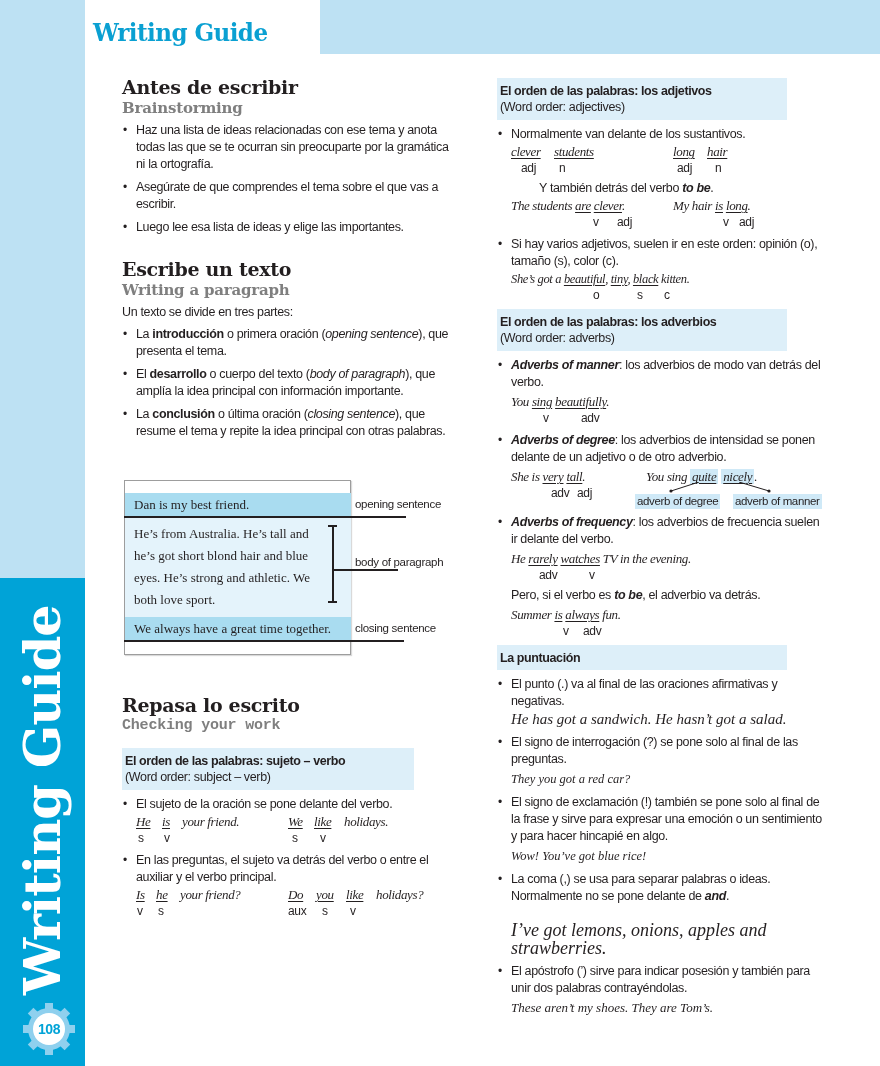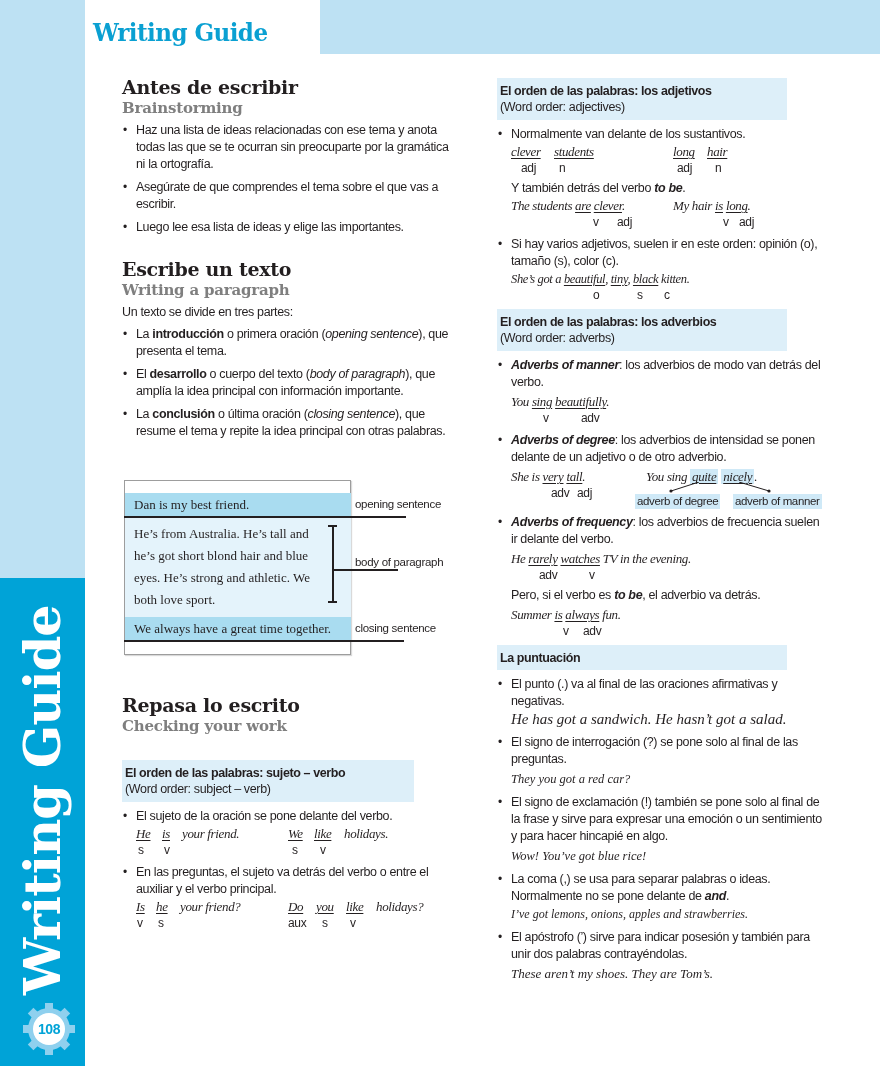--- a/index.html
+++ b/index.html
@@ -140,21 +140,21 @@
   <div class="d-cap" style="left:204px; top:45px;"></div>
   <div class="d-cap" style="left:204px; top:121px;"></div>
   <div class="d-line" style="left:208px; top:89px; width:66px;"></div>
   <div class="d-label" style="left:231px; top:18px;">opening sentence</div>
   <div class="d-label" style="left:231px; top:76px;">body of paragraph</div>
   <div class="d-label" style="left:231px; top:142px;">closing sentence</div>
 </div>
 
 <div class="col" style="left:122px; top:694px; width:330px;">
   <h2 class="sec">Repasa lo escrito</h2>
-  <h3 class="sub" style="margin-bottom:24px;">Checking your work</h3>
+  <h3 class="sub" style="margin-bottom:12px;font-family:Liberation Mono, monospace;">Checking your work</h3>
   <div class="boxhead" style="width:292px;">
     <div class="b1">El orden de las palabras: sujeto – verbo</div>
     <div class="b2">(Word order: subject – verb)</div>
   </div>
   <ul class="bul narrow">
     <li>
       <span>El sujeto de la oración se pone delante del verbo.</span>
       <div class="exrow ex">
         <span class="abs u" style="left:0">He</span>
         <span class="abs u" style="left:26px">is</span>
@@ -206,21 +206,21 @@
         <span class="abs u" style="left:43px">students</span>
         <span class="abs u" style="left:162px">long</span>
         <span class="abs u" style="left:196px">hair</span>
       </div>
       <div class="tag">
         <span style="left:10px">adj</span>
         <span style="left:48px">n</span>
         <span style="left:166px">adj</span>
         <span style="left:204px">n</span>
       </div>
-      <div style="margin-top:4px;"><span>Y también detrás del verbo </span><b><i>to be</i></b><span>.</span></div>
+      <div style="margin-top:4px;margin-left:28px;"><span>Y también detrás del verbo </span><b><i>to be</i></b><span>.</span></div>
       <div class="exrow ex">
         <span class="abs" style="left:0"><span>The students </span><span class="u">are</span> <span class="u">clever</span><span>.</span></span>
         <span class="abs" style="left:162px"><span>My hair </span><span class="u">is</span> <span class="u">long</span><span>.</span></span>
       </div>
       <div class="tag">
         <span style="left:82px">v</span>
         <span style="left:106px">adj</span>
         <span style="left:212px">v</span>
         <span style="left:228px">adj</span>
       </div>
@@ -303,20 +303,20 @@
     <li>
       <span>El signo de interrogación (?) se pone solo al final de las preguntas.</span>
       <div class="ex" style="margin-top:2px; font-size:12.5px; letter-spacing:0;">They you got a red car?</div>
     </li>
     <li>
       <span>El signo de exclamación (!) también se pone solo al final de la frase y sirve para expresar una emoción o un sentimiento y para hacer hincapié en algo.</span>
       <div class="ex" style="margin-top:2px; font-size:12.5px; letter-spacing:0;">Wow! You’ve got blue rice!</div>
     </li>
     <li>
       <span>La coma (,) se usa para separar palabras o ideas. Normalmente no se pone delante de </span><b><i>and</i></b><span>.</span>
-      <div class="ex" style="margin-top:0; font-size:12px; letter-spacing:0;font-style:italic;">I’ve got lemons, onions, apples and strawberries.</div>
+      <div class="ex" style="margin-top:16px; font-size:18px; letter-spacing:0;font-style:italic;">I’ve got lemons, onions, apples and strawberries.</div>
     </li>
     <li>
       <span>El apóstrofo (’) sirve para indicar posesión y también para unir dos palabras contrayéndolas.</span>
       <div class="ex" style="margin-top:2px; font-size:13px; letter-spacing:0;">These aren’t my shoes. They are Tom’s.</div>
     </li>
   </ul>
 </div>
 
 </body></html>

